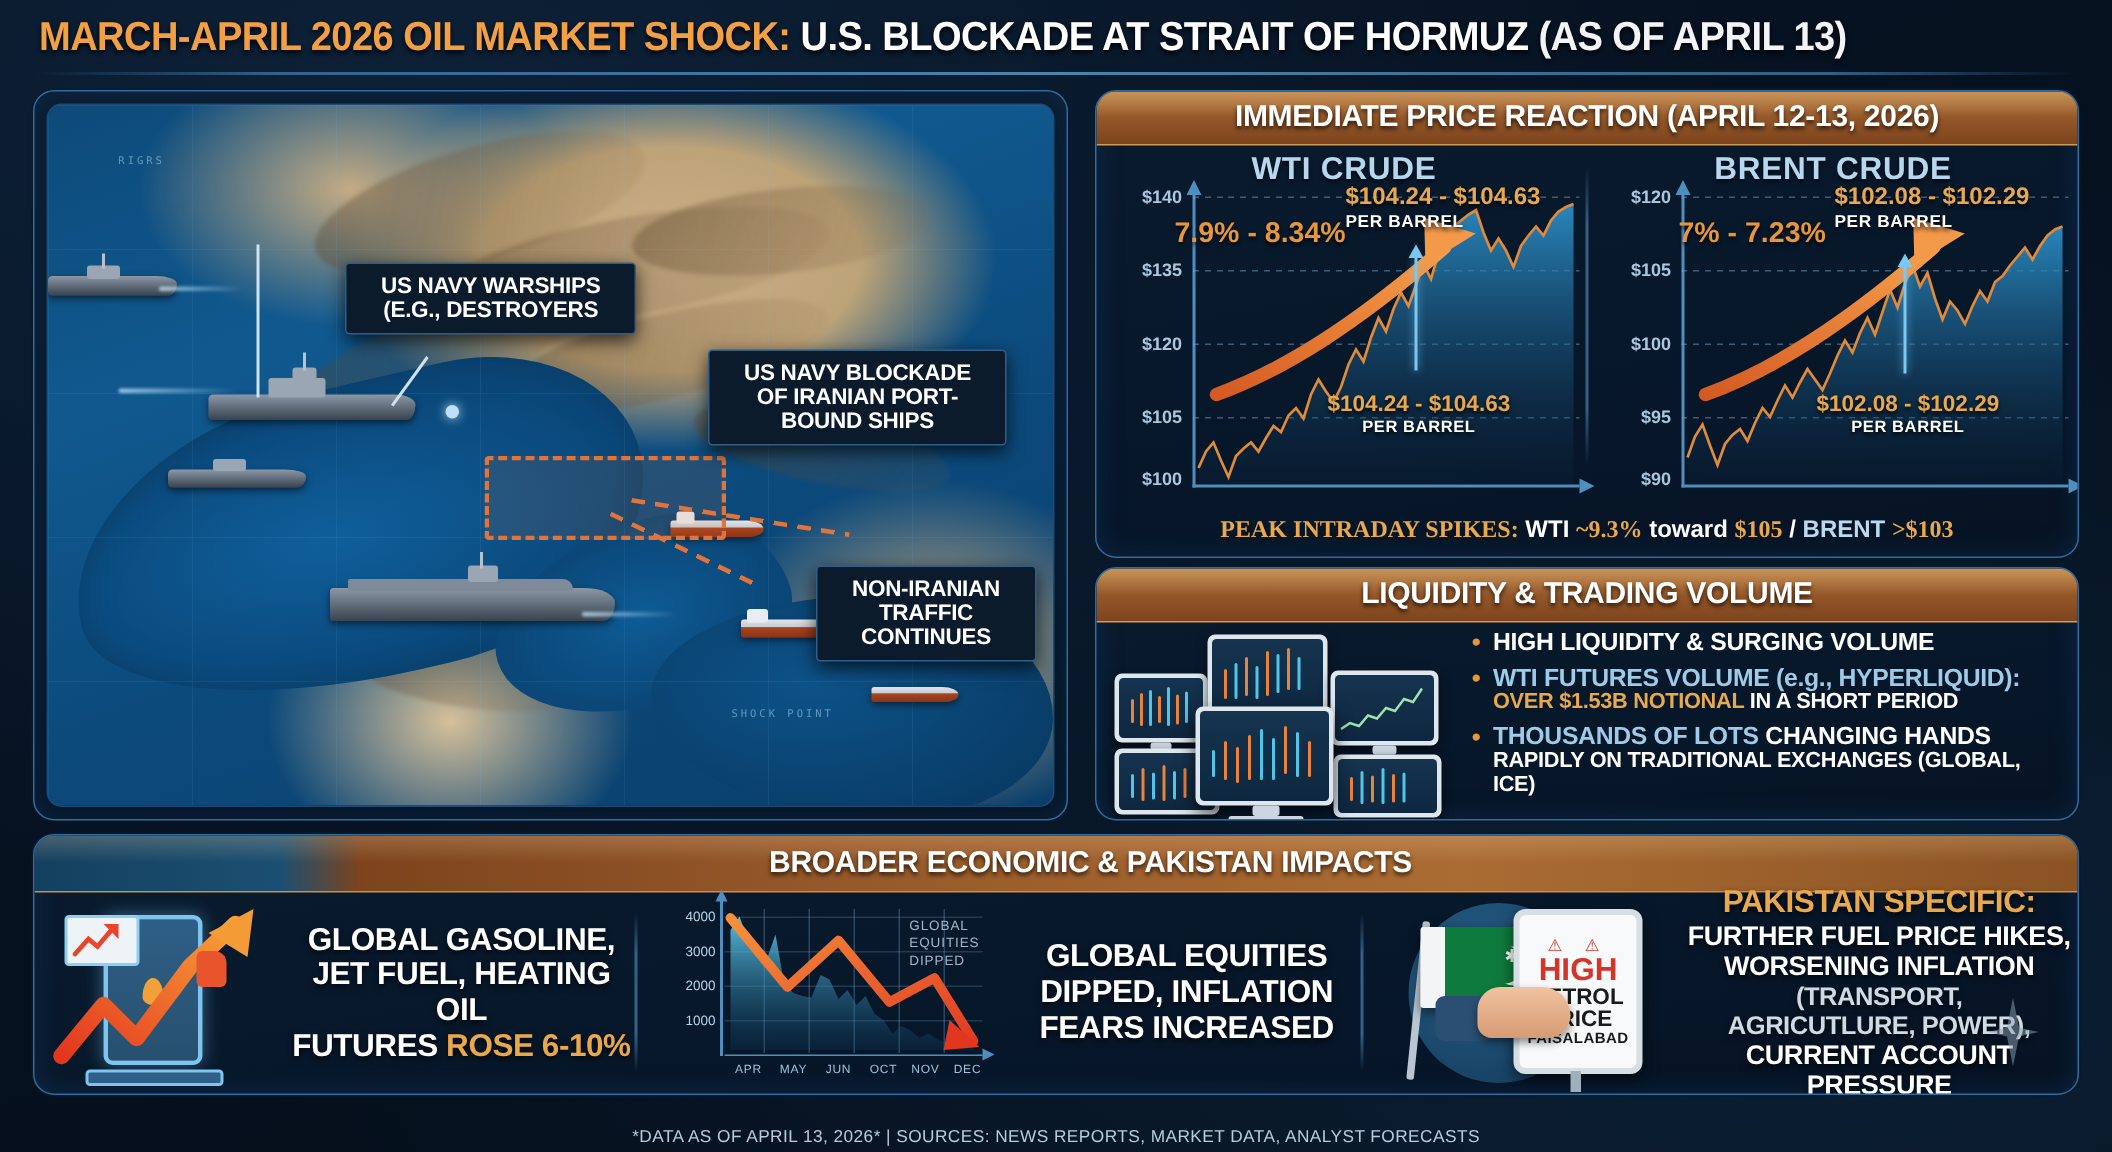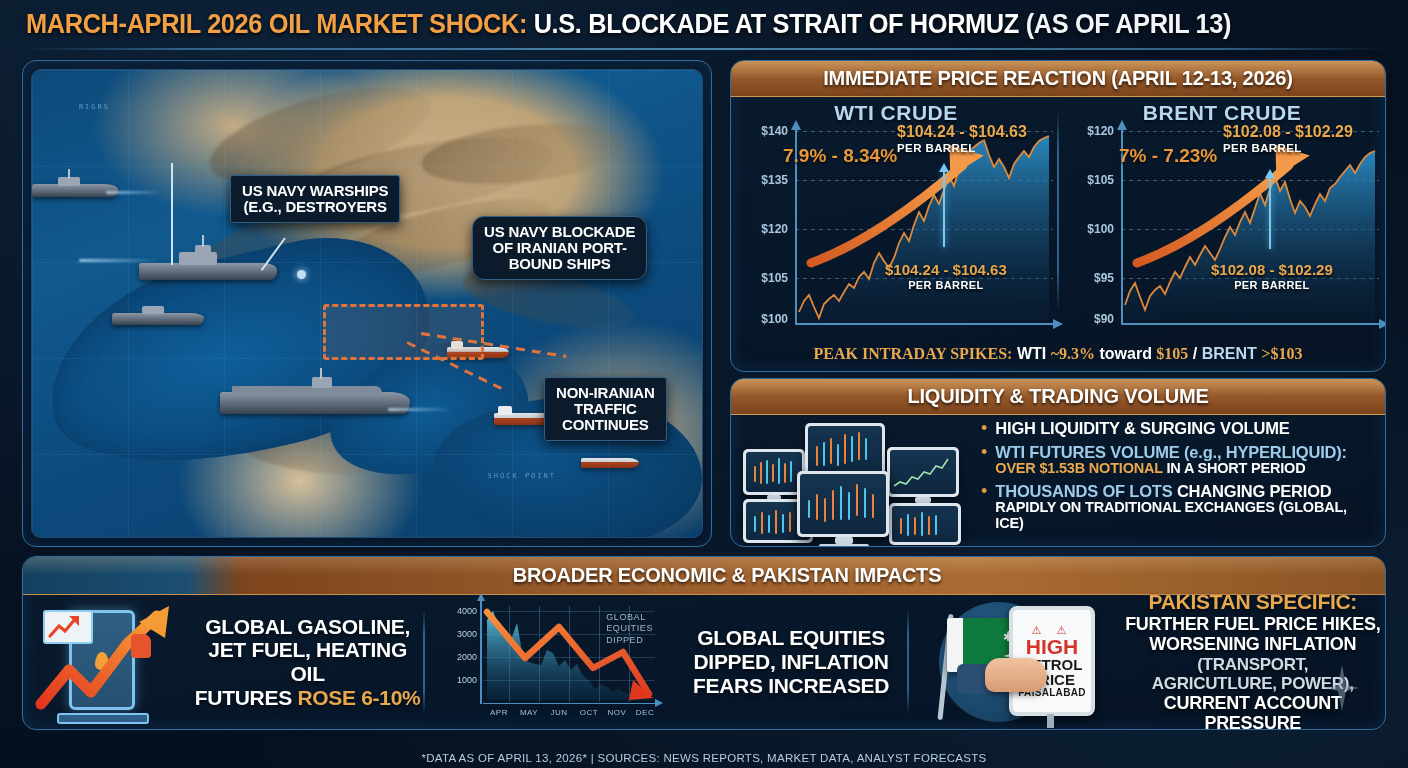--- a/index.html
+++ b/index.html
@@ -133,21 +133,21 @@
     background:repeating-linear-gradient(90deg,#e0743a 0 9px,transparent 9px 16px);
     transform:rotate(9deg); transform-origin:left center;
   }
   .blockade-tail2{
     position:absolute; left:56%; top:58%; width:16%; height:3px;
     background:repeating-linear-gradient(90deg,#e0743a 0 9px,transparent 9px 16px);
     transform:rotate(26deg); transform-origin:left center;
   }
   .callout{
     position:absolute; background:#0b1b2c; border:1px solid #2f5f87;
-    padding:7px 11px; border-radius:3px;
+    padding:7px 23px; border-radius:3px;
     box-shadow:0 4px 12px rgba(0,0,0,.7);
   }
   .callout span{
     display:block; font-size:15px; font-weight:bold; line-height:1.07;
     letter-spacing:-.2px; text-align:center; color:#fff;
     font-family:"Liberation Sans Narrow","Liberation Sans",sans-serif;
   }
   .leader{ position:absolute; background:#cfe2f0; width:2px; }
   .leader-dot{
     position:absolute; width:9px; height:9px; border-radius:50%;
@@ -420,21 +420,21 @@
       <div class="blockade-tail2"></div>
 
       <div class="leader" style="left:139px;top:93px;height:102px;"></div>
       <div class="callout" style="left:198px;top:105px;">
         <span>US NAVY WARSHIPS</span>
         <span>(E.G., DESTROYERS</span>
       </div>
 
       <div class="leader" style="left:252px;top:168px;height:40px;width:2px;transform:rotate(36deg);transform-origin:top center;"></div>
       <div class="leader-dot" style="left:265px;top:200px;"></div>
-      <div class="callout" style="left:440px;top:146px;border-radius:12px;">
+      <div class="callout" style="left:440px;top:163px;">
         <span>US NAVY BLOCKADE</span>
         <span>OF IRANIAN PORT-</span>
         <span>BOUND SHIPS</span>
       </div>
 
       <div class="callout" style="left:512px;top:307px;">
         <span>NON-IRANIAN</span>
         <span>TRAFFIC</span>
         <span>CONTINUES</span>
       </div>
@@ -644,21 +644,21 @@
           <span class="btxt">
             <span class="b-blue">WTI FUTURES VOLUME (e.g., HYPERLIQUID):</span>
             <span class="sub">
               <span class="b-or">OVER $1.53B NOTIONAL </span><span class="b-w">IN A SHORT PERIOD</span>
             </span>
           </span>
         </div>
         <div class="bullet">
           <span class="dot">•</span>
           <span class="btxt">
-            <span class="b-blue">THOUSANDS OF LOTS </span><span class="b-w">CHANGING PERIOD</span>
+            <span class="b-blue">THOUSANDS OF LOTS </span><span class="b-w">CHANGING HANDS</span>
             <span class="sub b-w">RAPIDLY ON TRADITIONAL EXCHANGES (GLOBAL, ICE)</span>
           </span>
         </div>
       </div>
     </div>
   </div>
 
   <div class="panel" id="bottom-panel">
     <div class="bot-band">
       <div class="band-txt">BROADER ECONOMIC &amp; PAKISTAN IMPACTS</div>

